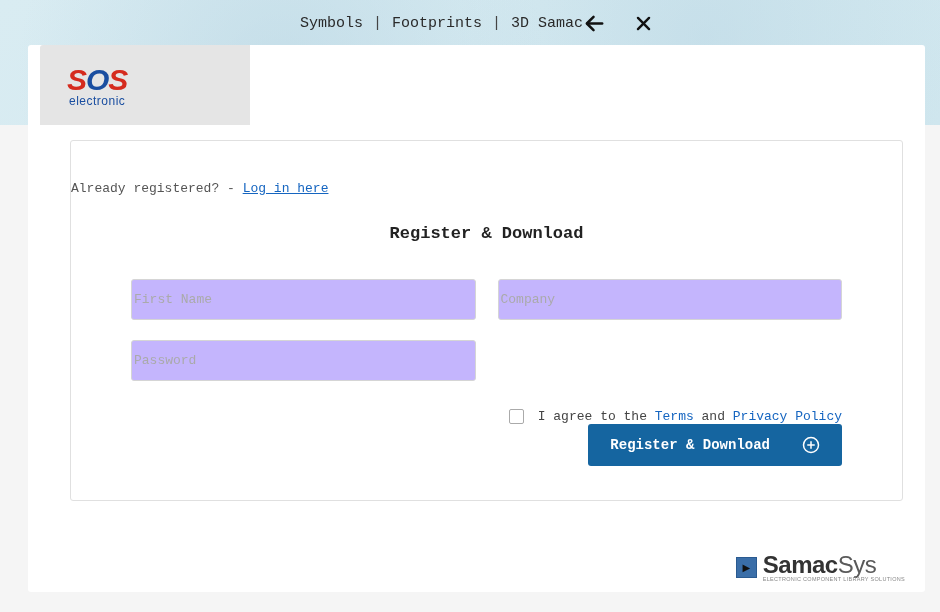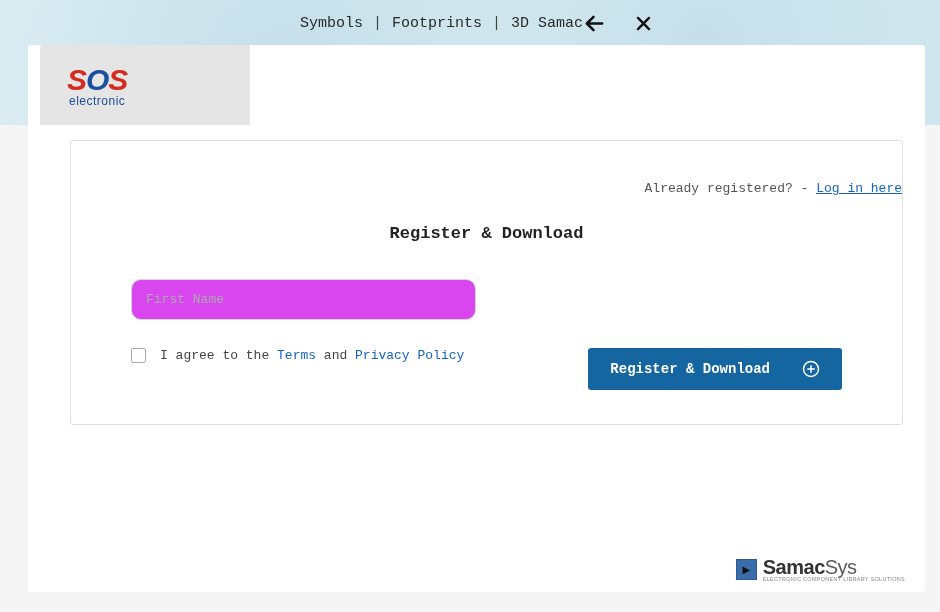--- a/index.html
+++ b/index.html
@@ -104,21 +104,21 @@
       position: absolute;
       top: 95px;
       left: 42px;
       right: 22px;
       background: #fff;
       border: 1px solid #e0e0e0;
       border-radius: 3px;
       padding: 40px 0 34px 0;
     }
     .login-line {
-      text-align: right;
+      text-align: left;
       font-size: 13px;
       color: #555;
       margin-bottom: 28px;
     }
     .login-line a {
       color: #1565c0;
       text-decoration: underline;
     }
     .form-title {
       text-align: center;
@@ -129,34 +129,35 @@
     }
     .form-grid {
       display: grid;
       grid-template-columns: 1fr 1fr;
       column-gap: 22px;
       row-gap: 20px;
       padding: 0 60px;
     }
     .form-input {
       width: 100%;
-      padding: 12px 14px;
+      padding: 12px 2px;
       border: 1px solid #d5d5d5;
-      border-radius: 10px;
+      border-radius: 3px;
       font-family: "Courier New", Courier, monospace;
       font-size: 13px;
       color: #333;
-      background: #d946ef;
+      background: #c4b5fd;
     }
     .form-input::placeholder { color: #aaa; }
     .bottom-row {
       display: flex;
       justify-content: space-between;
-      align-items: flex-start;
+      align-items: flex-end;
       padding: 28px 60px 0 60px;
+      flex-direction: column;
     }
     .terms-check {
       display: flex;
       align-items: center;
       gap: 14px;
       font-size: 13px;
       color: #444;
     }
     .terms-check input[type="checkbox"] {
       width: 15px;
@@ -204,21 +205,21 @@
       align-items: center;
       justify-content: center;
     }
     .footer-logo .icon-box::before {
       content: "▶";
       color: #111;
       font-size: 10px;
     }
     .footer-logo .text { display: flex; flex-direction: column; line-height: 1; }
     .footer-logo .main {
-      font-size: 20px;
+      font-size: 24px;
       color: #5a5a5a;
       letter-spacing: -0.5px;
     }
     .footer-logo .main b { color: #333; font-weight: 700; }
     .footer-logo .sub {
       font-size: 5.5px;
       color: #888;
       letter-spacing: 0.3px;
     }
   </style>
@@ -262,20 +263,22 @@
   </div>
 
   <div class="form-card">
     <div class="login-line">
       <span>Already registered? - </span><a href="#">Log in here</a>
     </div>
     <div class="form-title">Register &amp; Download</div>
 
     <div class="form-grid">
       <input class="form-input" type="text" placeholder="First Name" style="">
+      <input class="form-input" type="text" placeholder="Company" style="">
+      <input class="form-input" type="password" placeholder="Password" style="">
     </div>
 
     <div class="bottom-row">
       <label class="terms-check">
         <input type="checkbox" style="">
         <span>
           <span>I agree to the </span><a href="#">Terms</a><span> and </span><a href="#">Privacy Policy</a>
         </span>
       </label>
       <button class="register-btn">

